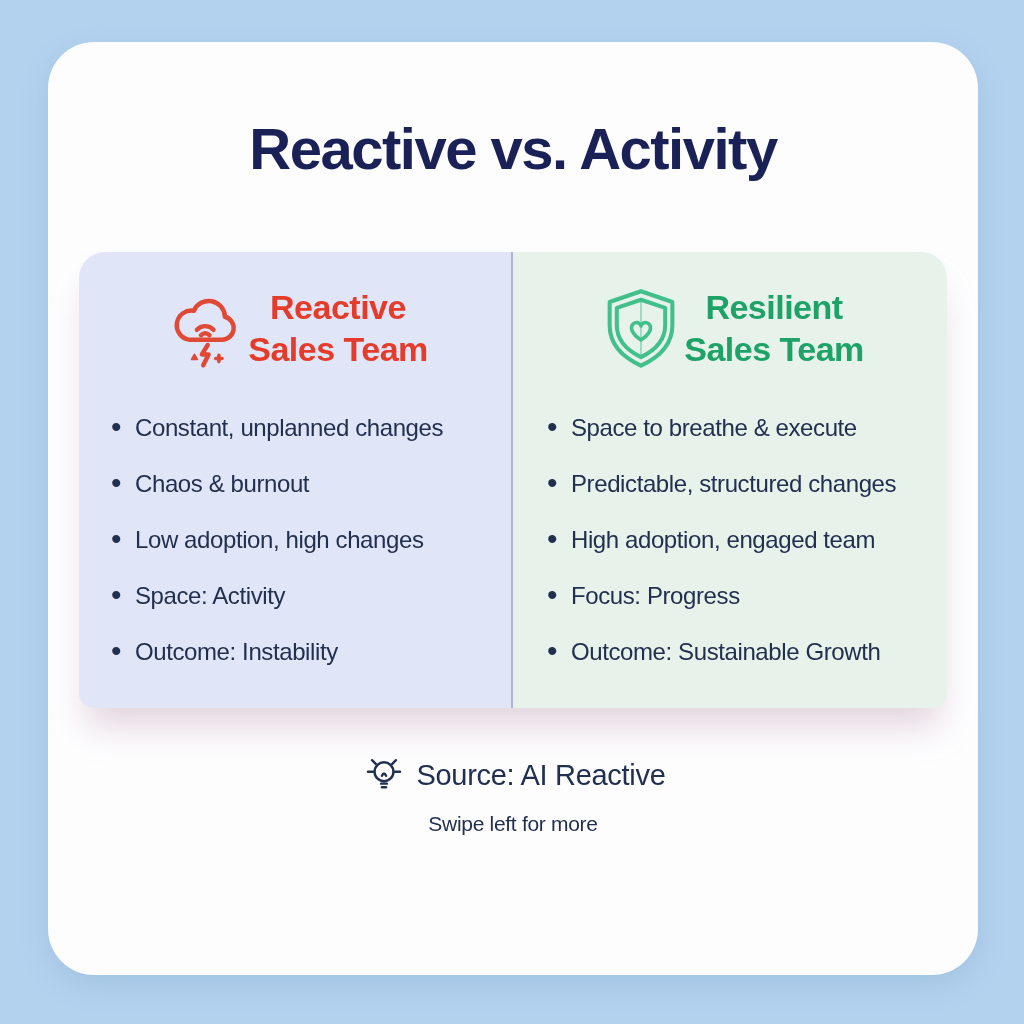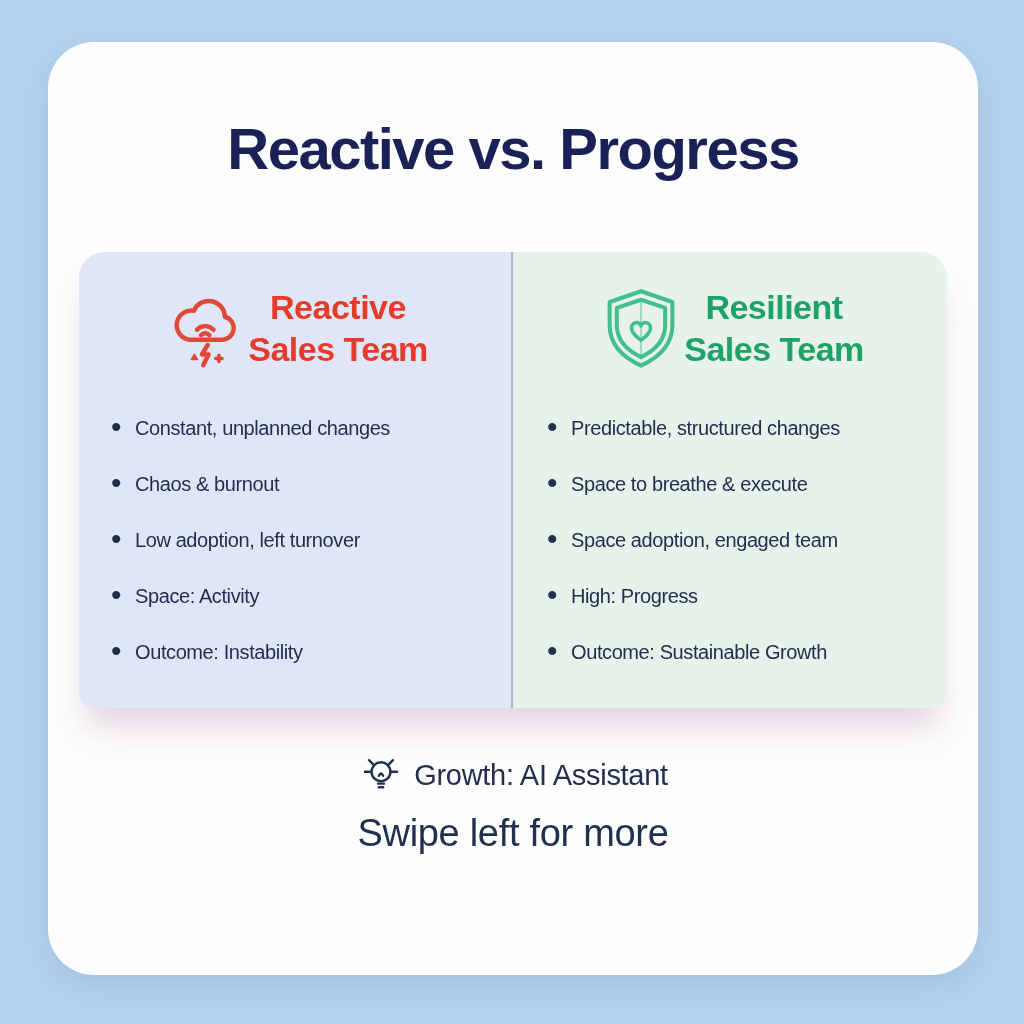--- a/index.html
+++ b/index.html
@@ -77,21 +77,21 @@
   .panel-title span { display: block; }
   ul.bullets {
     list-style: none;
     margin: 38px 0 0;
     padding: 0 6px 0 30px;
   }
   ul.bullets li {
     position: relative;
     padding-left: 26px;
     margin-bottom: 20px;
-    font-size: 20px;
+    font-size: 24px;
     font-weight: 500;
     letter-spacing: -0.4px;
     line-height: 36px;
     color: var(--body-text);
     white-space: nowrap;
   }
   ul.bullets li::before {
     content: "\2022";
     position: absolute; left: 2px; top: -1px;
     font-size: 30px;
@@ -104,31 +104,31 @@
   }
   .source-row {
     display: flex; align-items: center; justify-content: center;
     gap: 10px;
     font-size: 29px; font-weight: 500;
     letter-spacing: -0.3px;
   }
   .source-row svg { width: 46px; height: 46px; display: block; color: var(--body-text); }
   .swipe-hint {
     margin-top: 14px;
-    font-size: 38px; font-weight: 500;
+    font-size: 21px; font-weight: 500;
     letter-spacing: -0.3px;
   }
 </style>
 </head>
 <body>
 
 <div class="card">
 
   <h1 class="page-title">
-    <span>Reactive vs. Progress</span>
+    <span>Reactive vs. Activity</span>
   </h1>
 
   <div class="panels">
 
     <div class="panel panel-reactive">
       <div class="panel-header">
         <span class="panel-icon">
           <svg viewBox="0 0 96 96" fill="none" stroke="currentColor" stroke-width="5" stroke-linecap="round" stroke-linejoin="round">
             <path d="M30 61 h37 a13 13 0 0 0 3.2-25.6 a18 18 0 0 0-34.6-6.6 A13.5 13.5 0 0 0 30 61 Z"></path>
             <path d="M39 50 a12.5 12.5 0 0 1 18.5 0"></path>
@@ -139,21 +139,21 @@
           </svg>
         </span>
         <div class="panel-title">
           <span>Reactive</span>
           <span>Sales Team</span>
         </div>
       </div>
       <ul class="bullets">
         <li>Constant, unplanned changes</li>
         <li>Chaos &amp; burnout</li>
-        <li>Low adoption, left turnover</li>
+        <li>Low adoption, high changes</li>
         <li>Space: Activity</li>
         <li>Outcome: Instability</li>
       </ul>
     </div>
 
     <div class="panel panel-resilient">
       <div class="panel-header">
         <span class="panel-icon">
           <svg viewBox="0 0 96 96" fill="none" stroke="currentColor" stroke-width="4.5" stroke-linecap="round" stroke-linejoin="round">
             <path d="M48 7 L83 19 V45 C83 65.8 68.8 80.6 48 90 C27.2 80.6 13 65.8 13 45 V19 Z"></path>
@@ -161,42 +161,42 @@
             <path d="M48 16.5 V80.5" stroke-width="1.8" opacity="0.55"></path>
             <path d="M48 61.5 C37.5 54.5 35 47 39.6 43.2 C43.2 40.3 46.9 42.4 48 45.8 C49.1 42.4 52.8 40.3 56.4 43.2 C61 47 58.5 54.5 48 61.5 Z" stroke-width="4"></path>
           </svg>
         </span>
         <div class="panel-title">
           <span>Resilient</span>
           <span>Sales Team</span>
         </div>
       </div>
       <ul class="bullets">
+        <li>Space to breathe &amp; execute</li>
         <li>Predictable, structured changes</li>
-        <li>Space to breathe &amp; execute</li>
-        <li>Space adoption, engaged team</li>
-        <li>High: Progress</li>
+        <li>High adoption, engaged team</li>
+        <li>Focus: Progress</li>
         <li>Outcome: Sustainable Growth</li>
       </ul>
     </div>
 
   </div>
 
   <div class="footer">
     <div class="source-row">
       <span>
         <svg viewBox="0 0 56 56" fill="none" stroke="currentColor" stroke-width="3" stroke-linecap="round" stroke-linejoin="round">
           <circle cx="28" cy="24" r="11.5"></circle>
           <path d="M25.5 29 q2.5 -5.5 5 0"></path>
           <path d="M24.5 38.5 h7"></path>
           <path d="M25.5 43 h5"></path>
           <path d="M8.5 24 h6"></path>
           <path d="M41.5 24 h6"></path>
           <path d="M13.5 10 l4.4 4.4"></path>
           <path d="M42.5 10 l-4.4 4.4"></path>
         </svg>
       </span>
-      <span>Growth: AI Assistant</span>
+      <span>Source: AI Reactive</span>
     </div>
     <div class="swipe-hint">Swipe left for more</div>
   </div>
 
 </div>
 
 </body></html>

